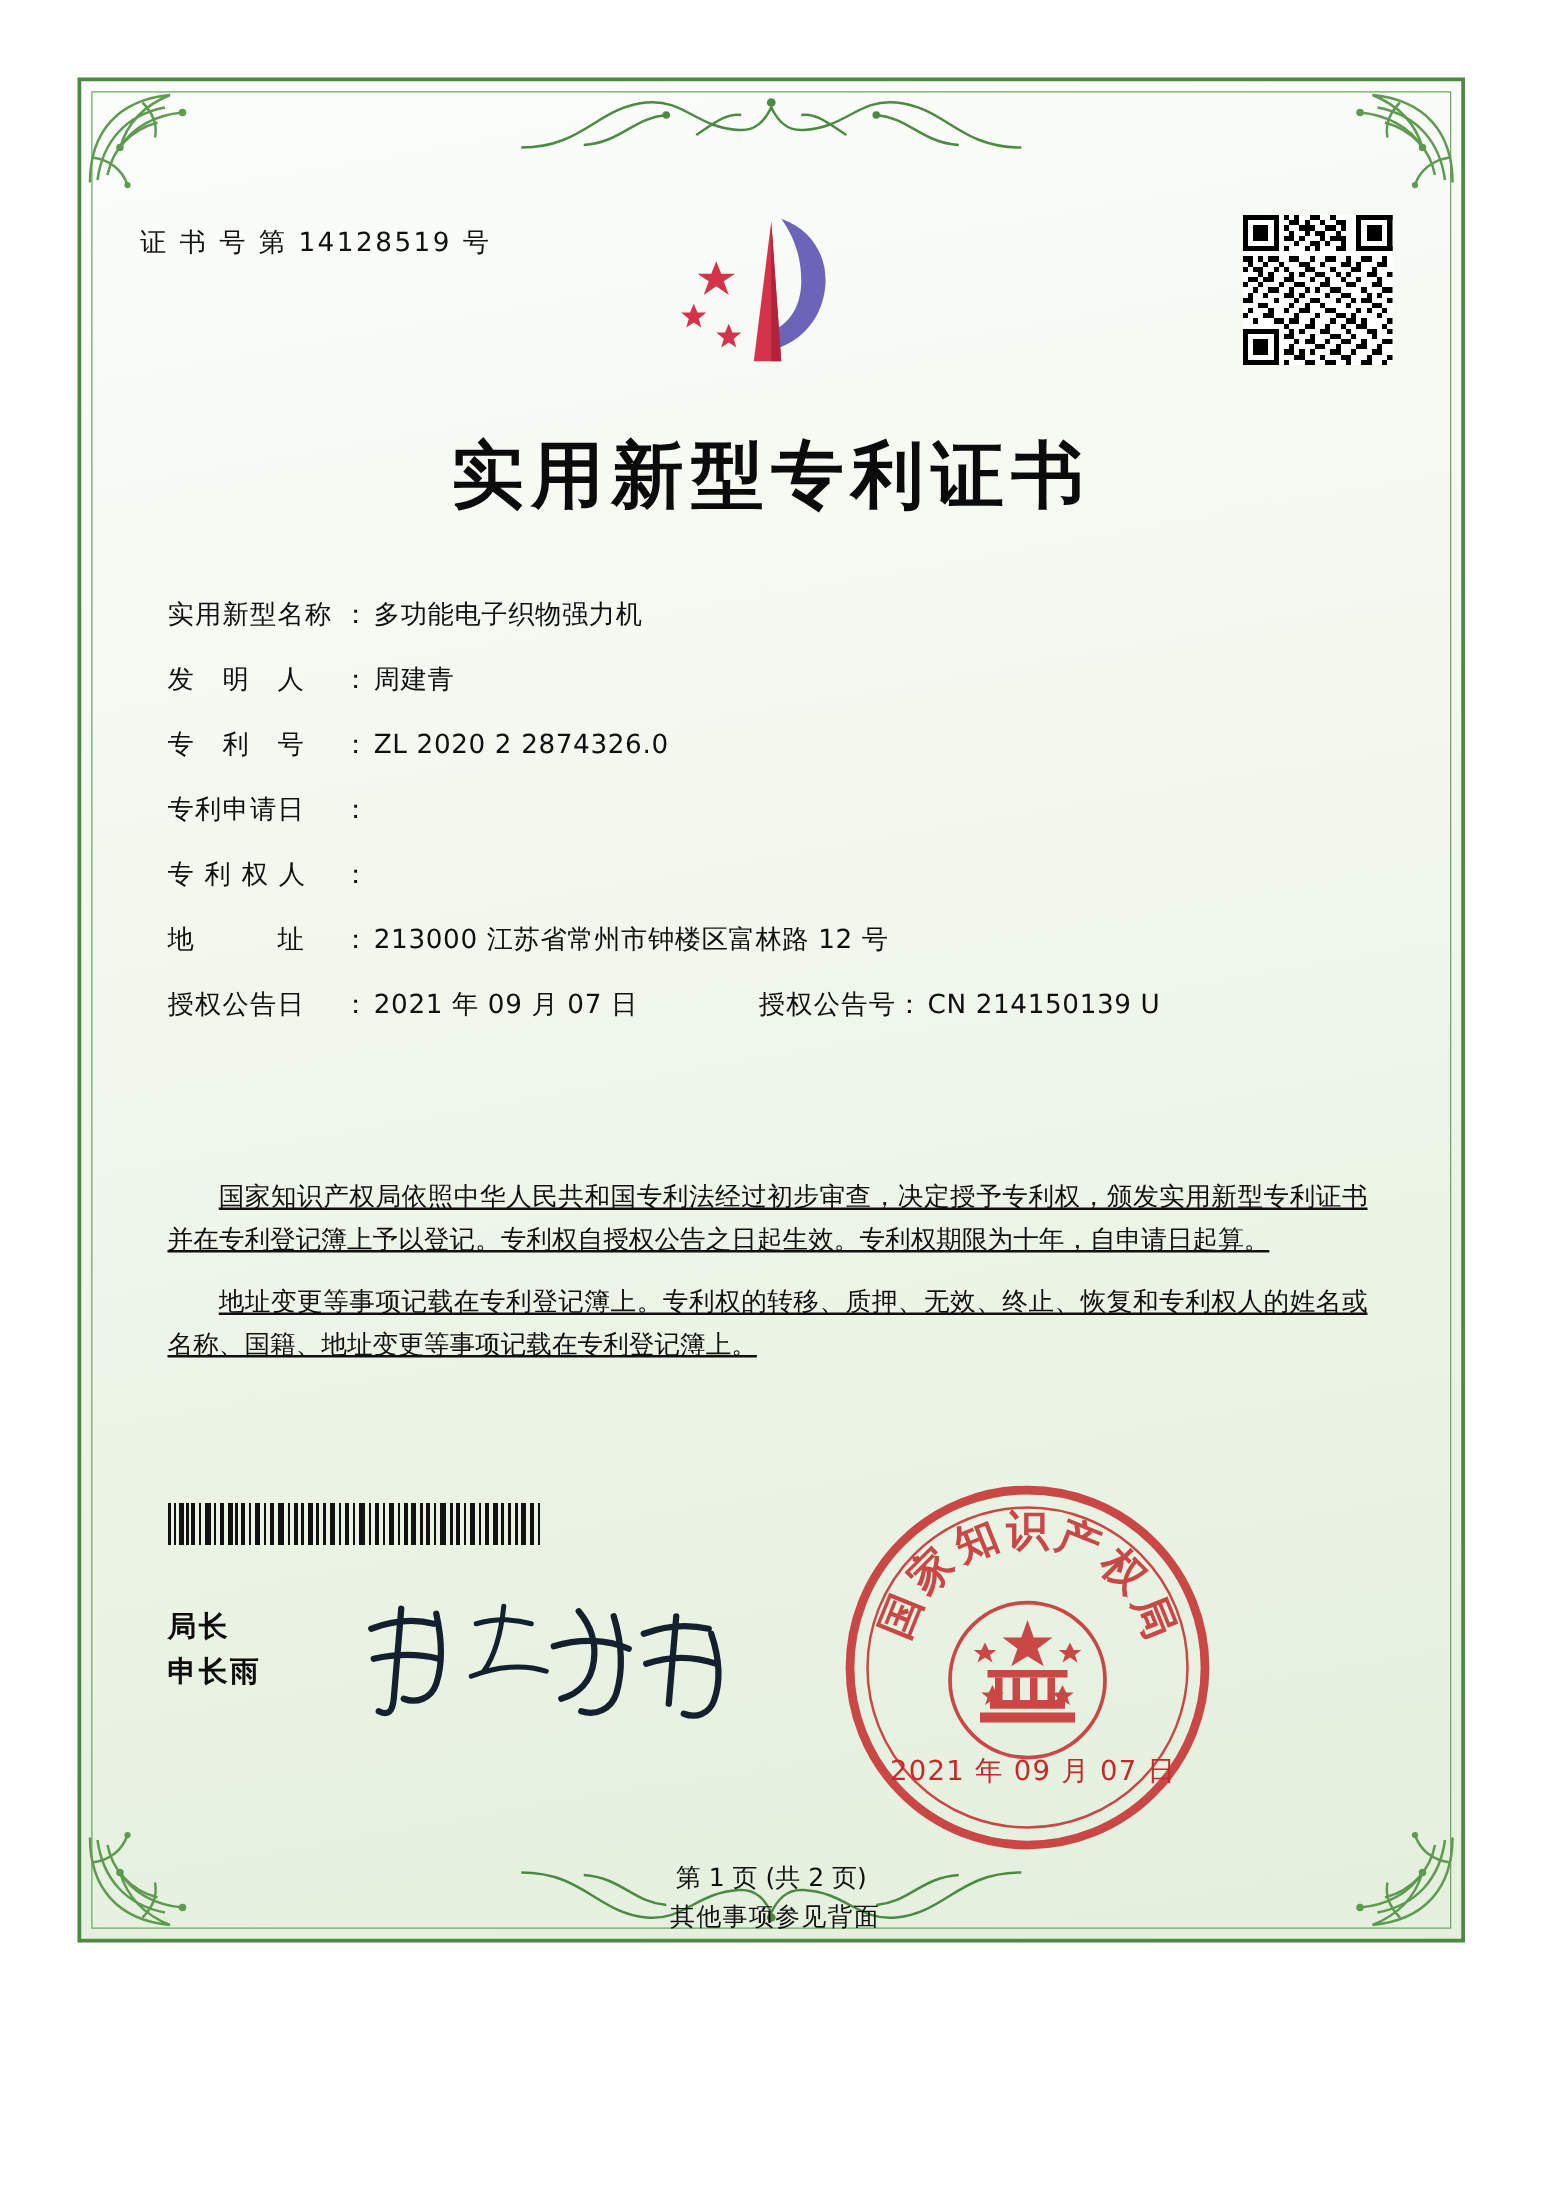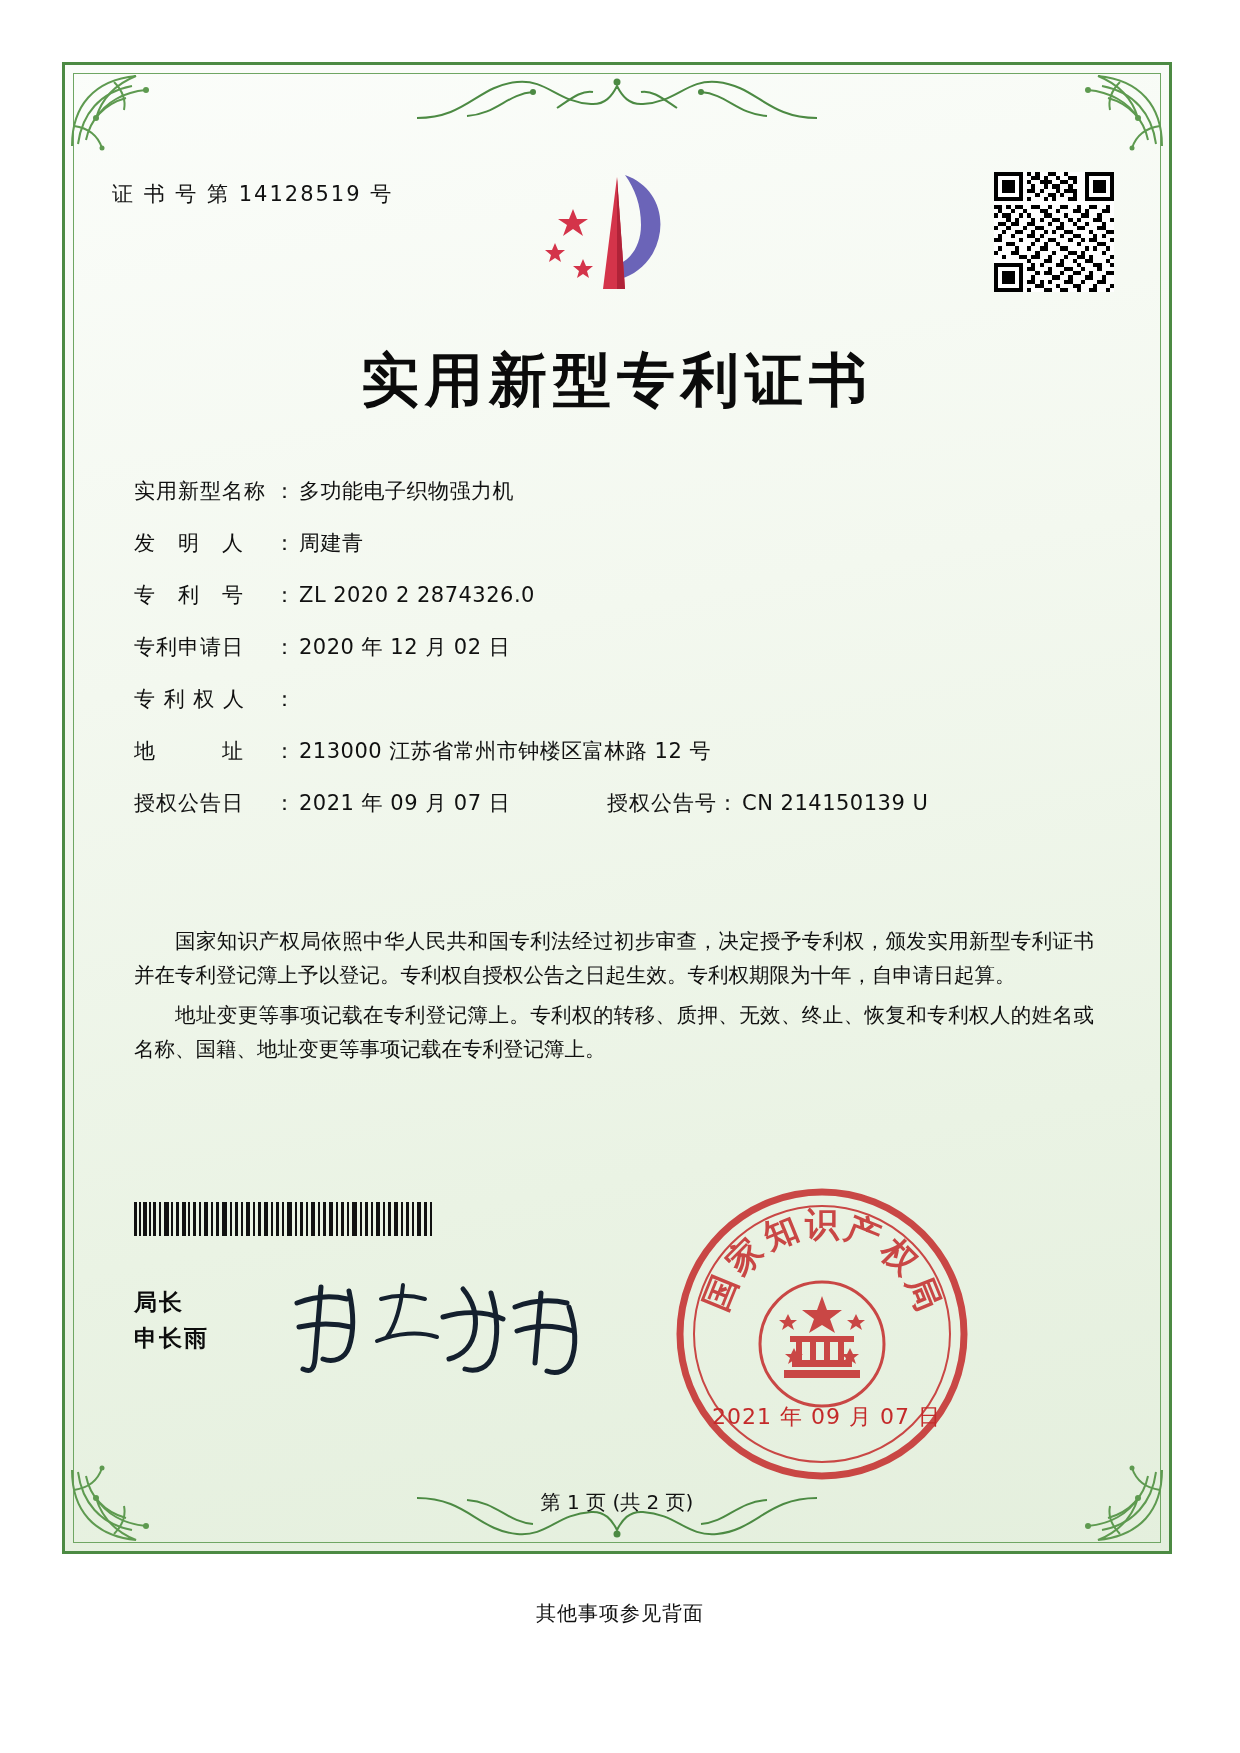--- a/index.html
+++ b/index.html
@@ -164,22 +164,23 @@
     left: 72px;
     top: 862px;
     width: 960px;
     font-size: 20.5px;
     line-height: 34px;
     font-family: "DejaVu Sans", sans-serif;
     color: #101010;
     text-align: justify;
   }
   .paragraphs p {
-    margin: 0 0 6px 0;
+    margin: 16px 0 6px 0;
     text-indent: 2em;
+    text-decoration: underline;
   }
 
   
   .barcode {
     position: absolute;
     left: 72px;
     top: 1140px;
     width: 300px;
     height: 34px;
   }
@@ -228,21 +229,21 @@
     left: 0; right: 0;
     bottom: 38px;
     text-align: center;
     font-size: 20px;
     font-family: "DejaVu Sans", sans-serif;
     color: #111;
   }
   .outside-note {
     position: absolute;
     left: 0; right: 0;
-    top: 1600px;
+    top: 1520px;
     text-align: center;
     font-size: 20px;
     font-family: "DejaVu Sans", sans-serif;
     color: #111;
     letter-spacing: 1px;
   }
 </style>
 </head>
 <body>
 
@@ -577,21 +578,20 @@
 
       <div class="field-row">
         <span class="field-label">专　利　号</span>
         <span class="field-colon">：</span>
         <span class="field-value">ZL 2020 2 2874326.0</span>
       </div>
 
       <div class="field-row">
         <span class="field-label">专利申请日</span>
         <span class="field-colon">：</span>
-        <span class="field-value">2020 年 12 月 02 日</span>
       </div>
 
       <div class="field-row">
         <span class="field-label">专 利 权 人</span>
         <span class="field-colon">：</span>
       </div>
 
       <div class="field-row">
         <span class="field-label">地　　　址</span>
         <span class="field-colon">：</span>

